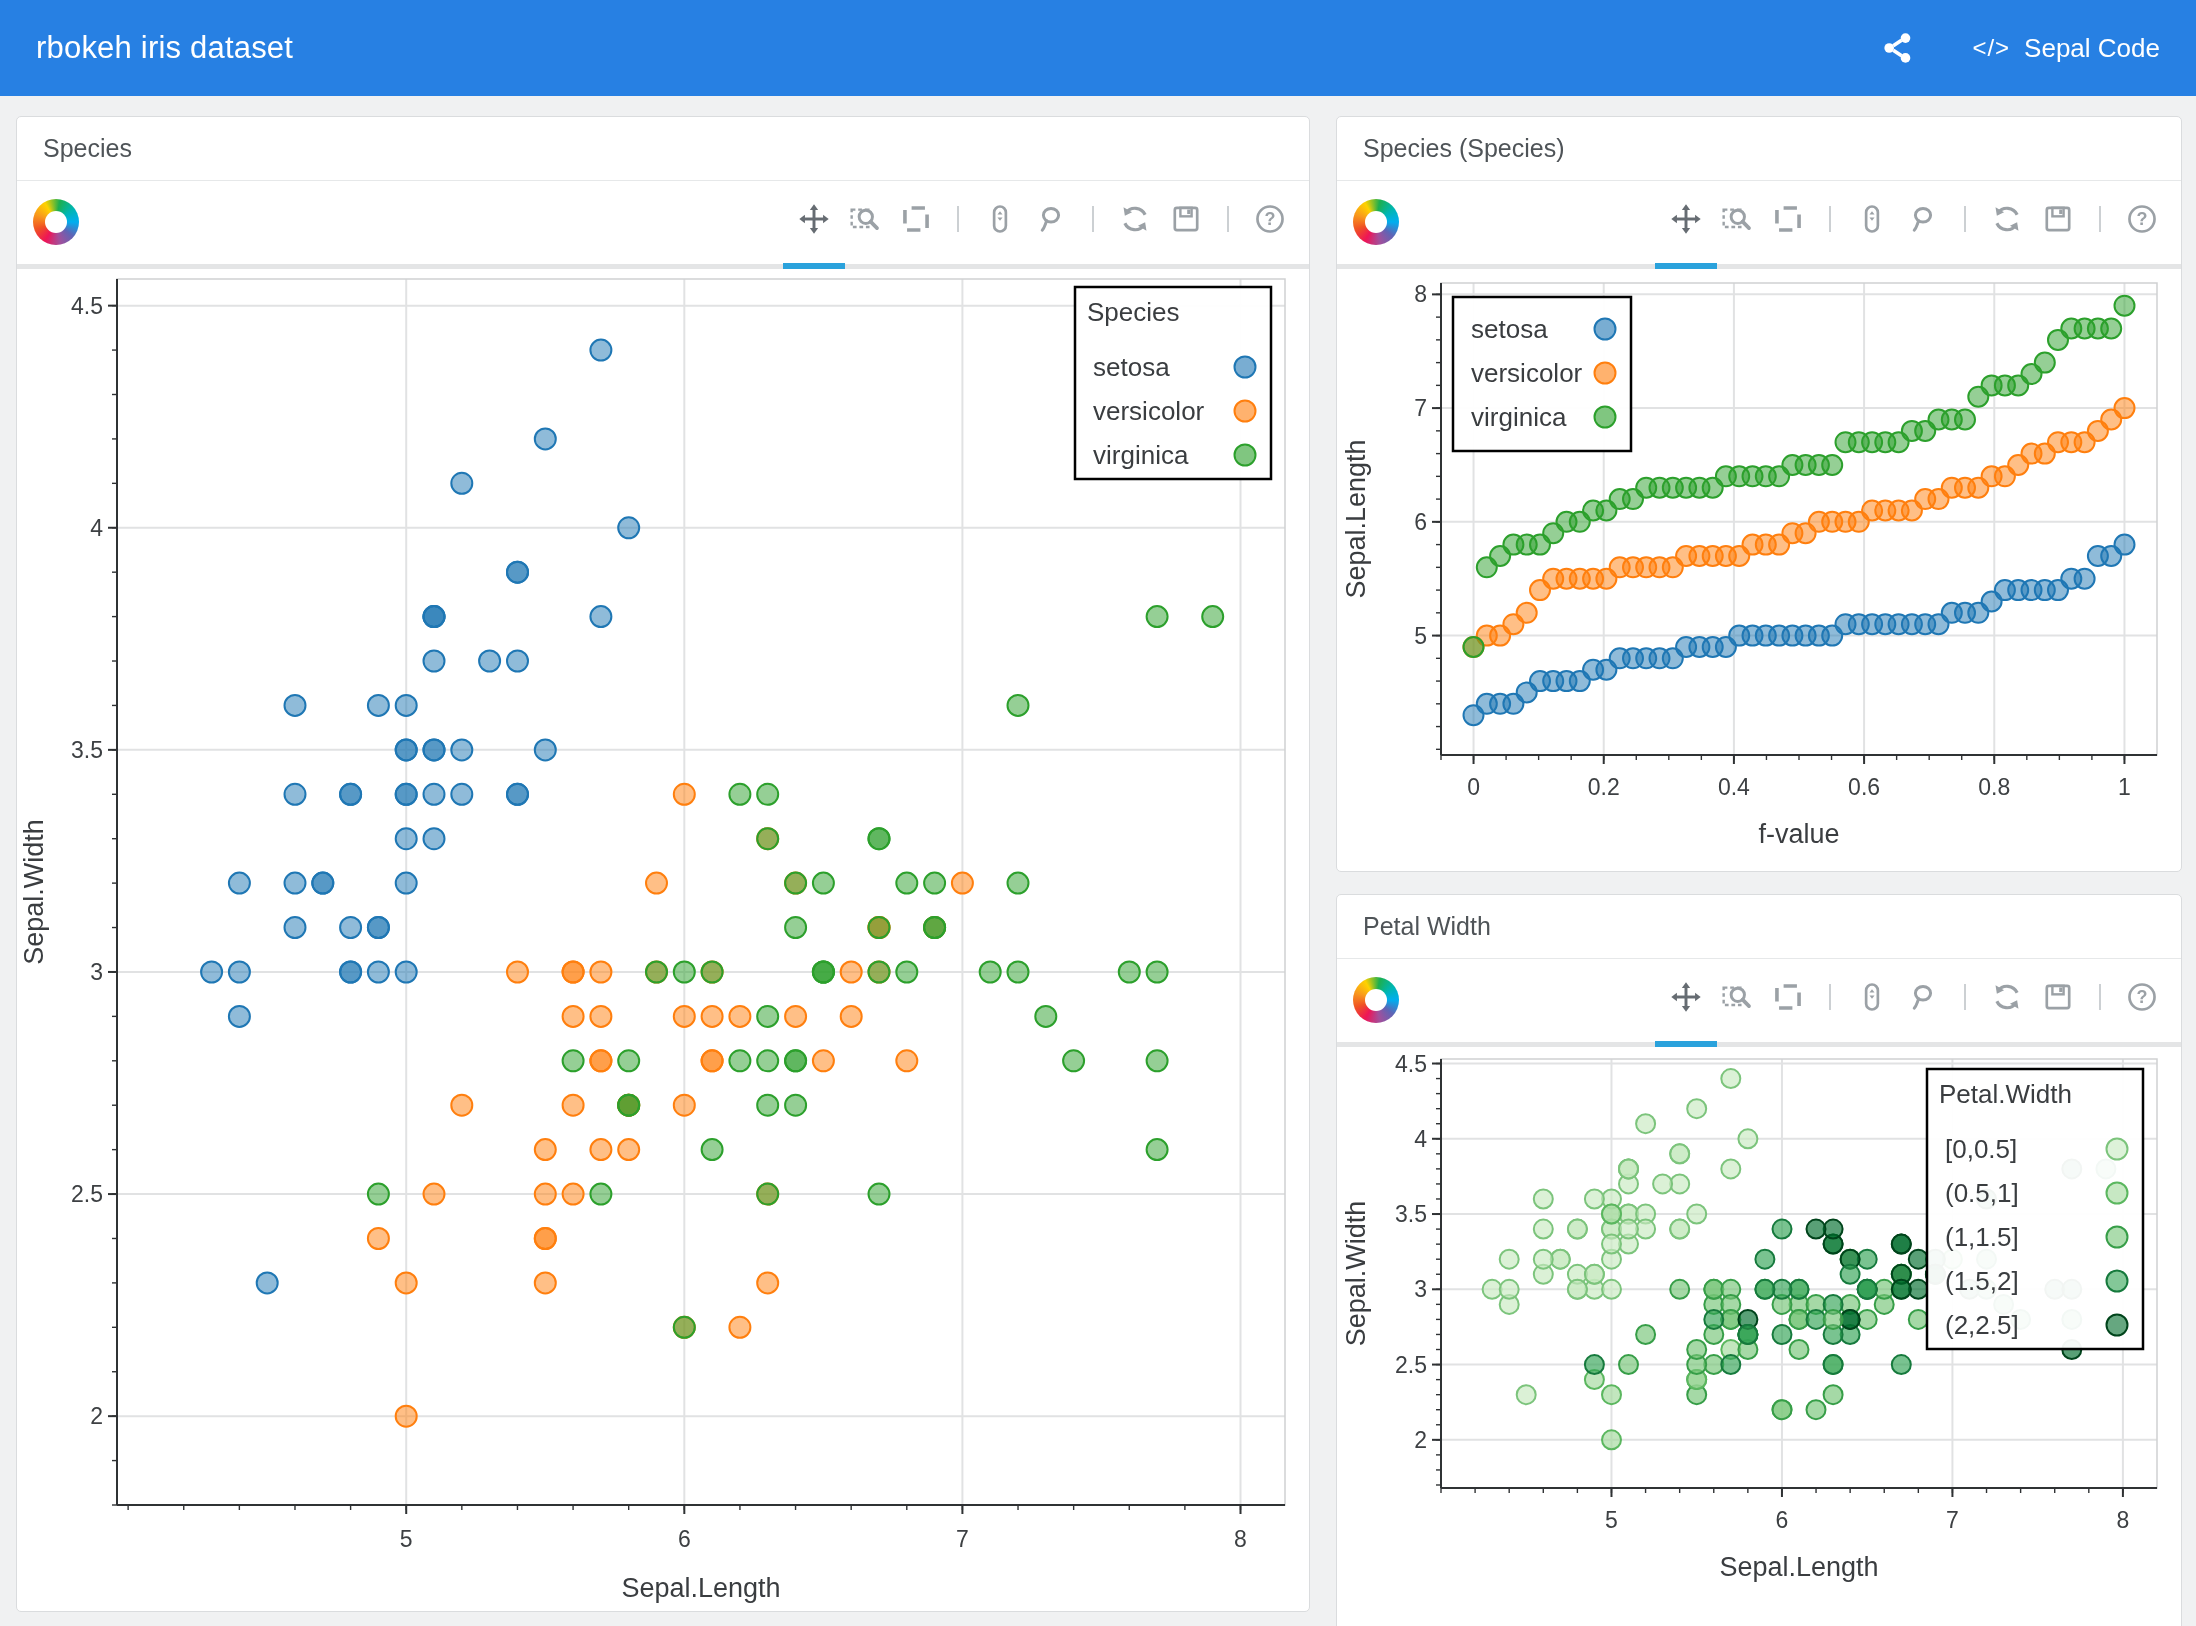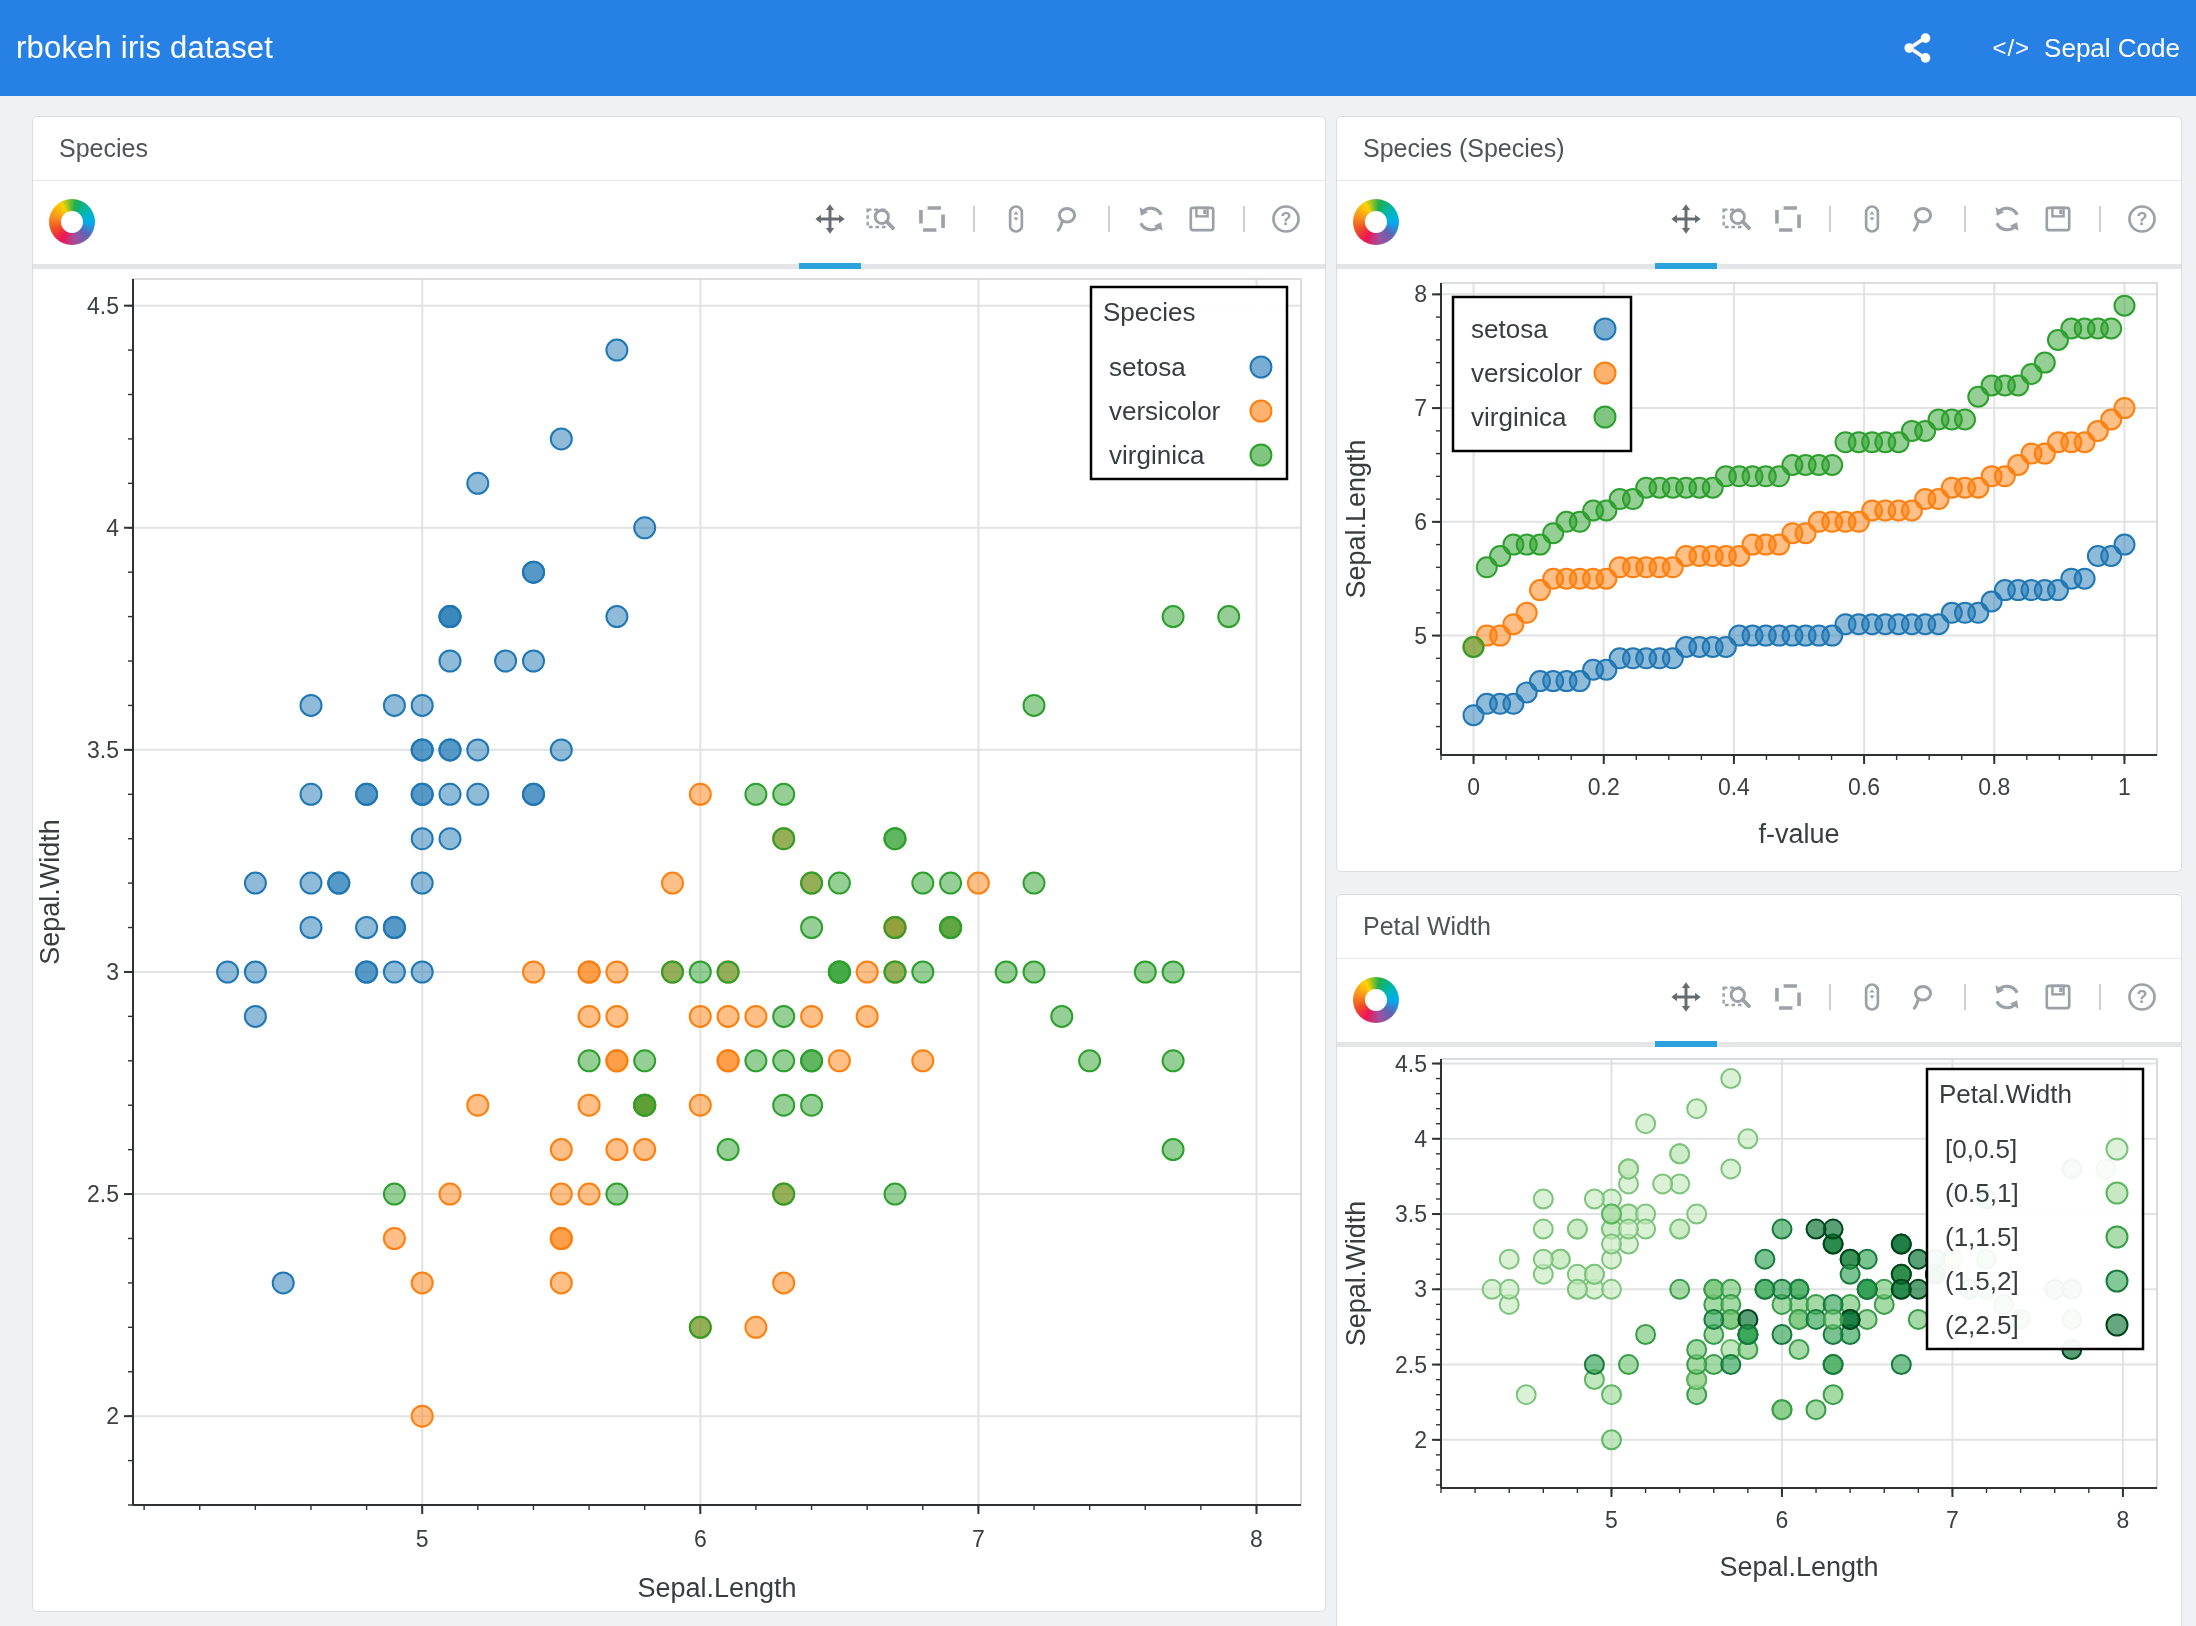--- a/index.html
+++ b/index.html
@@ -1,32 +1,32 @@
 <!DOCTYPE html>
 <html><head>
 <meta charset="utf-8">
 <style>
   * { box-sizing: border-box; margin: 0; padding: 0; }
   html,body { width:2196px; height:1626px; overflow:hidden;
     font-family:"Liberation Sans","DejaVu Sans",sans-serif; background:#f0f1f2; }
 
   
   .navbar { position:absolute; left:0; top:0; width:2196px; height:96px;
-    background:#2780e3; display:flex; align-items:center; padding:0 16px; }
+    background:#2780e3; display:flex; align-items:center; padding:0 36px; }
   .navbar-title { color:#fff; font-size:31px; font-weight:400; letter-spacing:.2px; }
   .navbar-right { margin-left:auto; display:flex; align-items:center; gap:52px; }
   .share-btn { width:40px; height:40px; cursor:pointer; display:flex; align-items:center; }
   .srccode { display:flex; align-items:center; gap:14px; color:#fff; font-size:26px; cursor:pointer; }
   .srccode .code-glyph { font-size:24px; letter-spacing:1px; }
 
   
   .panel { position:absolute; background:#fff; border:1px solid #dadcde; border-radius:5px; }
   .panel-title { height:64px; line-height:63px; padding-left:26px; font-size:25px;
     color:#4f5458; border-bottom:1px solid #e6e8e9; }
-  #panel-species  { left:32px;  top:116px; width:1294px; height:1496px; }
+  #panel-species  { left:16px;  top:116px; width:1294px; height:1496px; }
   #panel-quantile { left:1336px; top:116px; width:846px;  height:756px; }
   #panel-petal    { left:1336px; top:894px; width:846px;  height:864px; }
 
   
   .toolbar-row { position:relative; height:88px; width:100%; }
   .bokeh-logo { position:absolute; left:16px; top:18px; width:46px; height:46px; border-radius:50%;
     background:conic-gradient(from 10deg,#1daf4f,#00b6ae,#00aeef,#5f64b5,#a34f9b,#ee1557,#f05223,#f8981d,#ffd200,#1daf4f); }
   .bokeh-logo::after { content:""; position:absolute; left:12px; top:12px; width:22px; height:22px;
     background:#fff; border-radius:50%; }
   .tools { position:absolute; right:20px; top:14px; display:flex; align-items:center; gap:13px; height:48px; }

